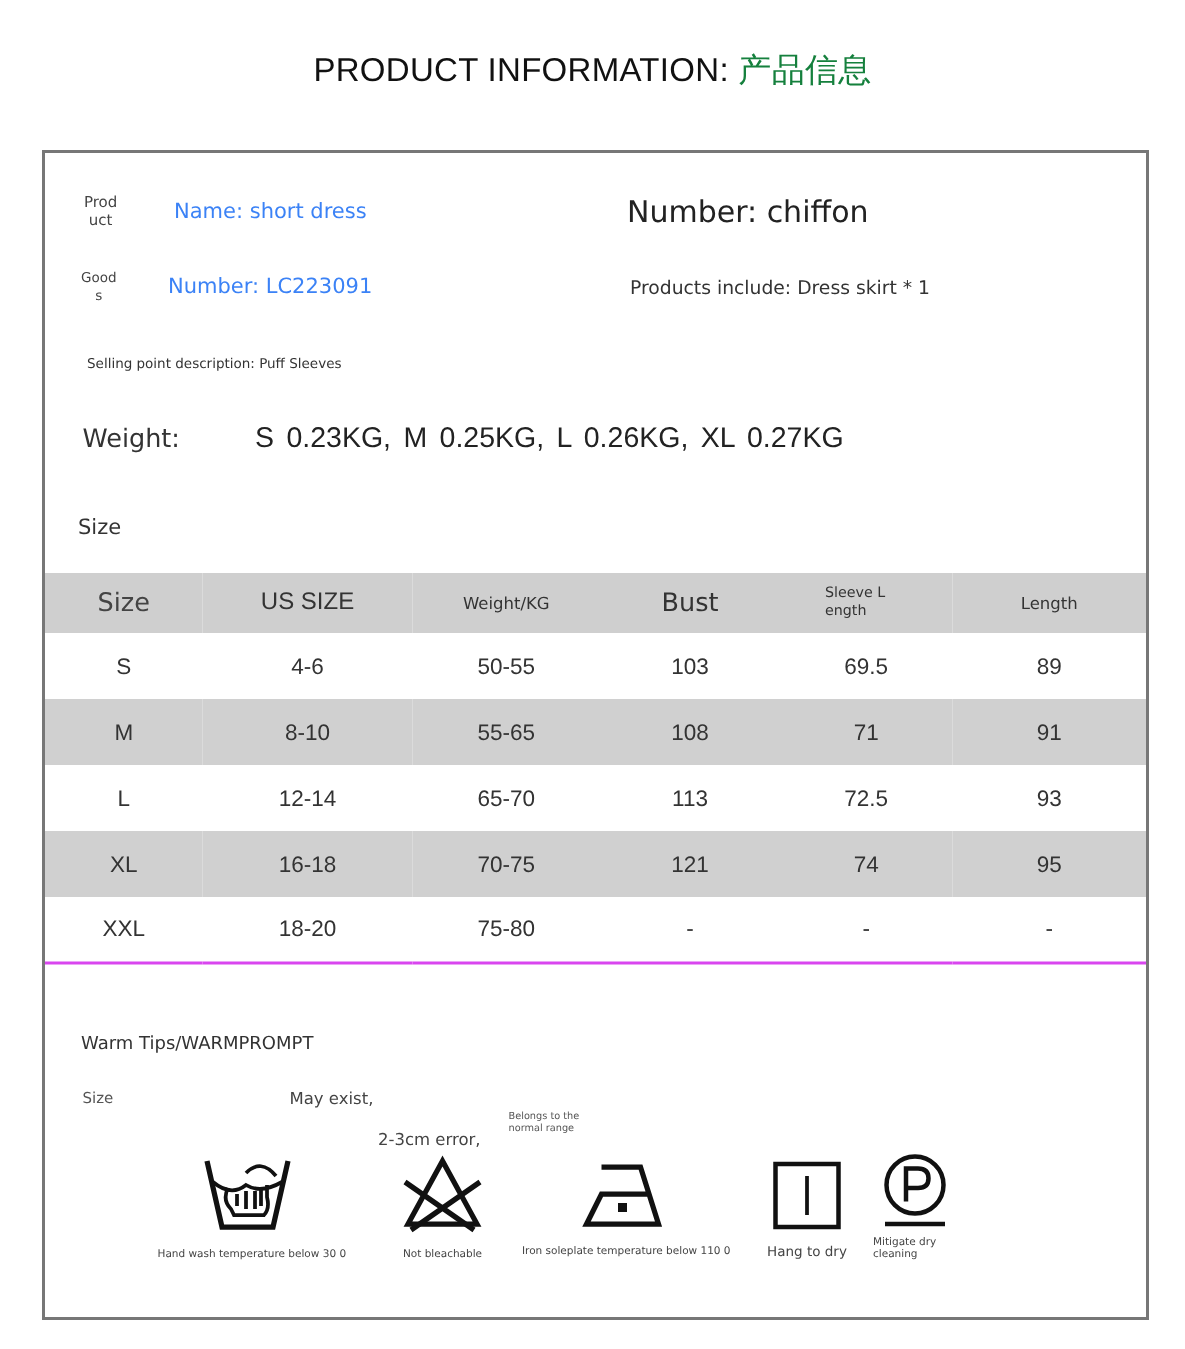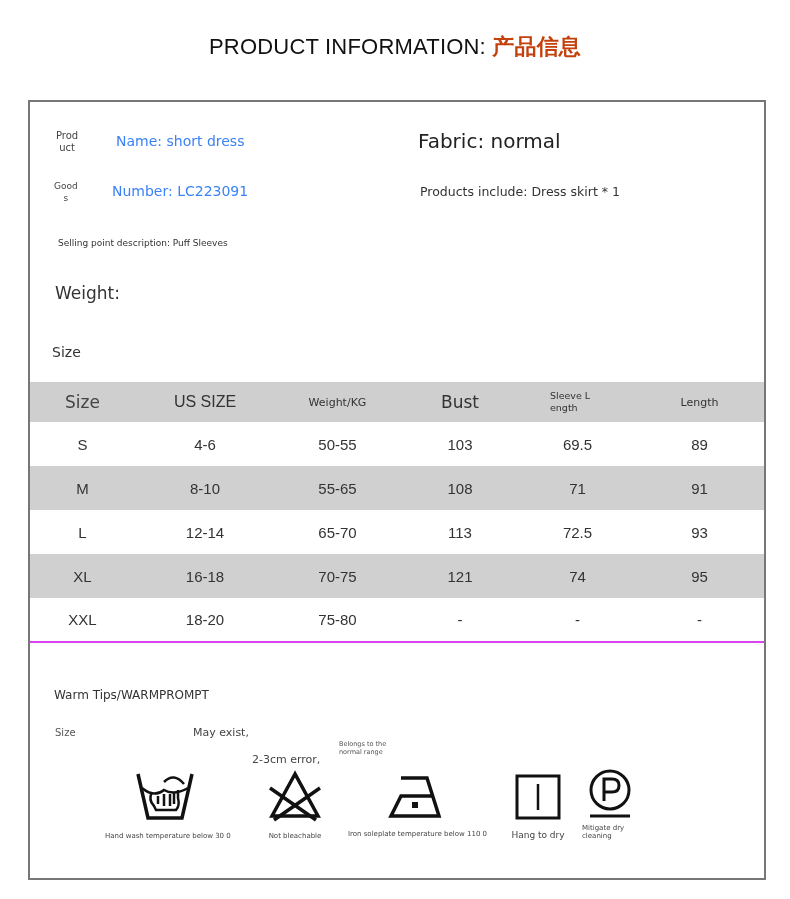--- a/index.html
+++ b/index.html
@@ -1,18 +1,18 @@
 <!DOCTYPE html>
 <html><head>
 <meta charset="utf-8">
 <style>
   html, body { margin:0; padding:0; background:#ffffff; }
   body { width:790px; height:899px; position:relative; overflow:hidden; font-family:"DejaVu Sans", sans-serif; color:#222; }
   .title { position:absolute; top:32px; left:0; width:790px; text-align:center; font-family:"Liberation Sans", sans-serif; font-size:22px; color:#111; letter-spacing:0.2px; }
-  .title .cn { color:#c2410c; font-weight:bold; }
+  .title .cn { color:#15803d; font-weight:normal; }
   .frame { position:absolute; left:28px; top:100px; width:738px; height:780px; border:2px solid #777; box-sizing:border-box; }
   .abs { position:absolute; white-space:nowrap; }
   .tiny { font-size:10px; color:#444; line-height:12px; text-align:center; }
   .label-name { font-size:14px; color:#3b82f6; }
   .fabric { font-size:20px; color:#222; }
   .include { font-size:12.5px; color:#333; }
   .selling { font-size:9px; color:#333; }
   .weight-label { font-size:17px; color:#333; }
   .weight-values { font-family:"Liberation Sans", sans-serif; font-size:19px; color:#222; word-spacing:3px; }
   .size-label { font-size:14px; color:#333; }
@@ -42,30 +42,31 @@
 
 <div class="title">
   <span>PRODUCT INFORMATION: </span><span class="cn">产品信息</span>
 </div>
 
 <div class="frame">
 
   <div class="abs tiny" style="left:26px; top:28px; white-space:pre;">Prod
 uct</div>
   <div class="abs label-name" style="left:86px; top:31px;">Name: short dress</div>
-  <div class="abs fabric" style="left:388px; top:27px;">Fabric: normal</div>
+  <div class="abs fabric" style="left:388px; top:27px;">Number: chiffon</div>
 
   <div class="abs tiny" style="left:24px; top:78px; font-size:9px; white-space:pre;">Good
 s</div>
   <div class="abs label-name" style="left:82px; top:81px;">Number: LC223091</div>
   <div class="abs include" style="left:390px; top:82px;">Products include: Dress skirt * 1</div>
 
   <div class="abs selling" style="left:28px; top:136px;">Selling point description: Puff Sleeves</div>
 
   <div class="abs weight-label" style="left:25px; top:181px;">Weight:</div>
+  <div class="abs weight-values" style="left:140px; top:180px;">S 0.23KG,  M 0.25KG,  L 0.26KG,  XL 0.27KG</div>
 
   <div class="abs size-label" style="left:22px; top:242px;">Size</div>
 
   <table class="sizes">
     <colgroup>
       <col style="width:105px">
         <col style="width:140px">
         <col style="width:125px">
         <col style="width:120px">
         <col style="width:115px">

